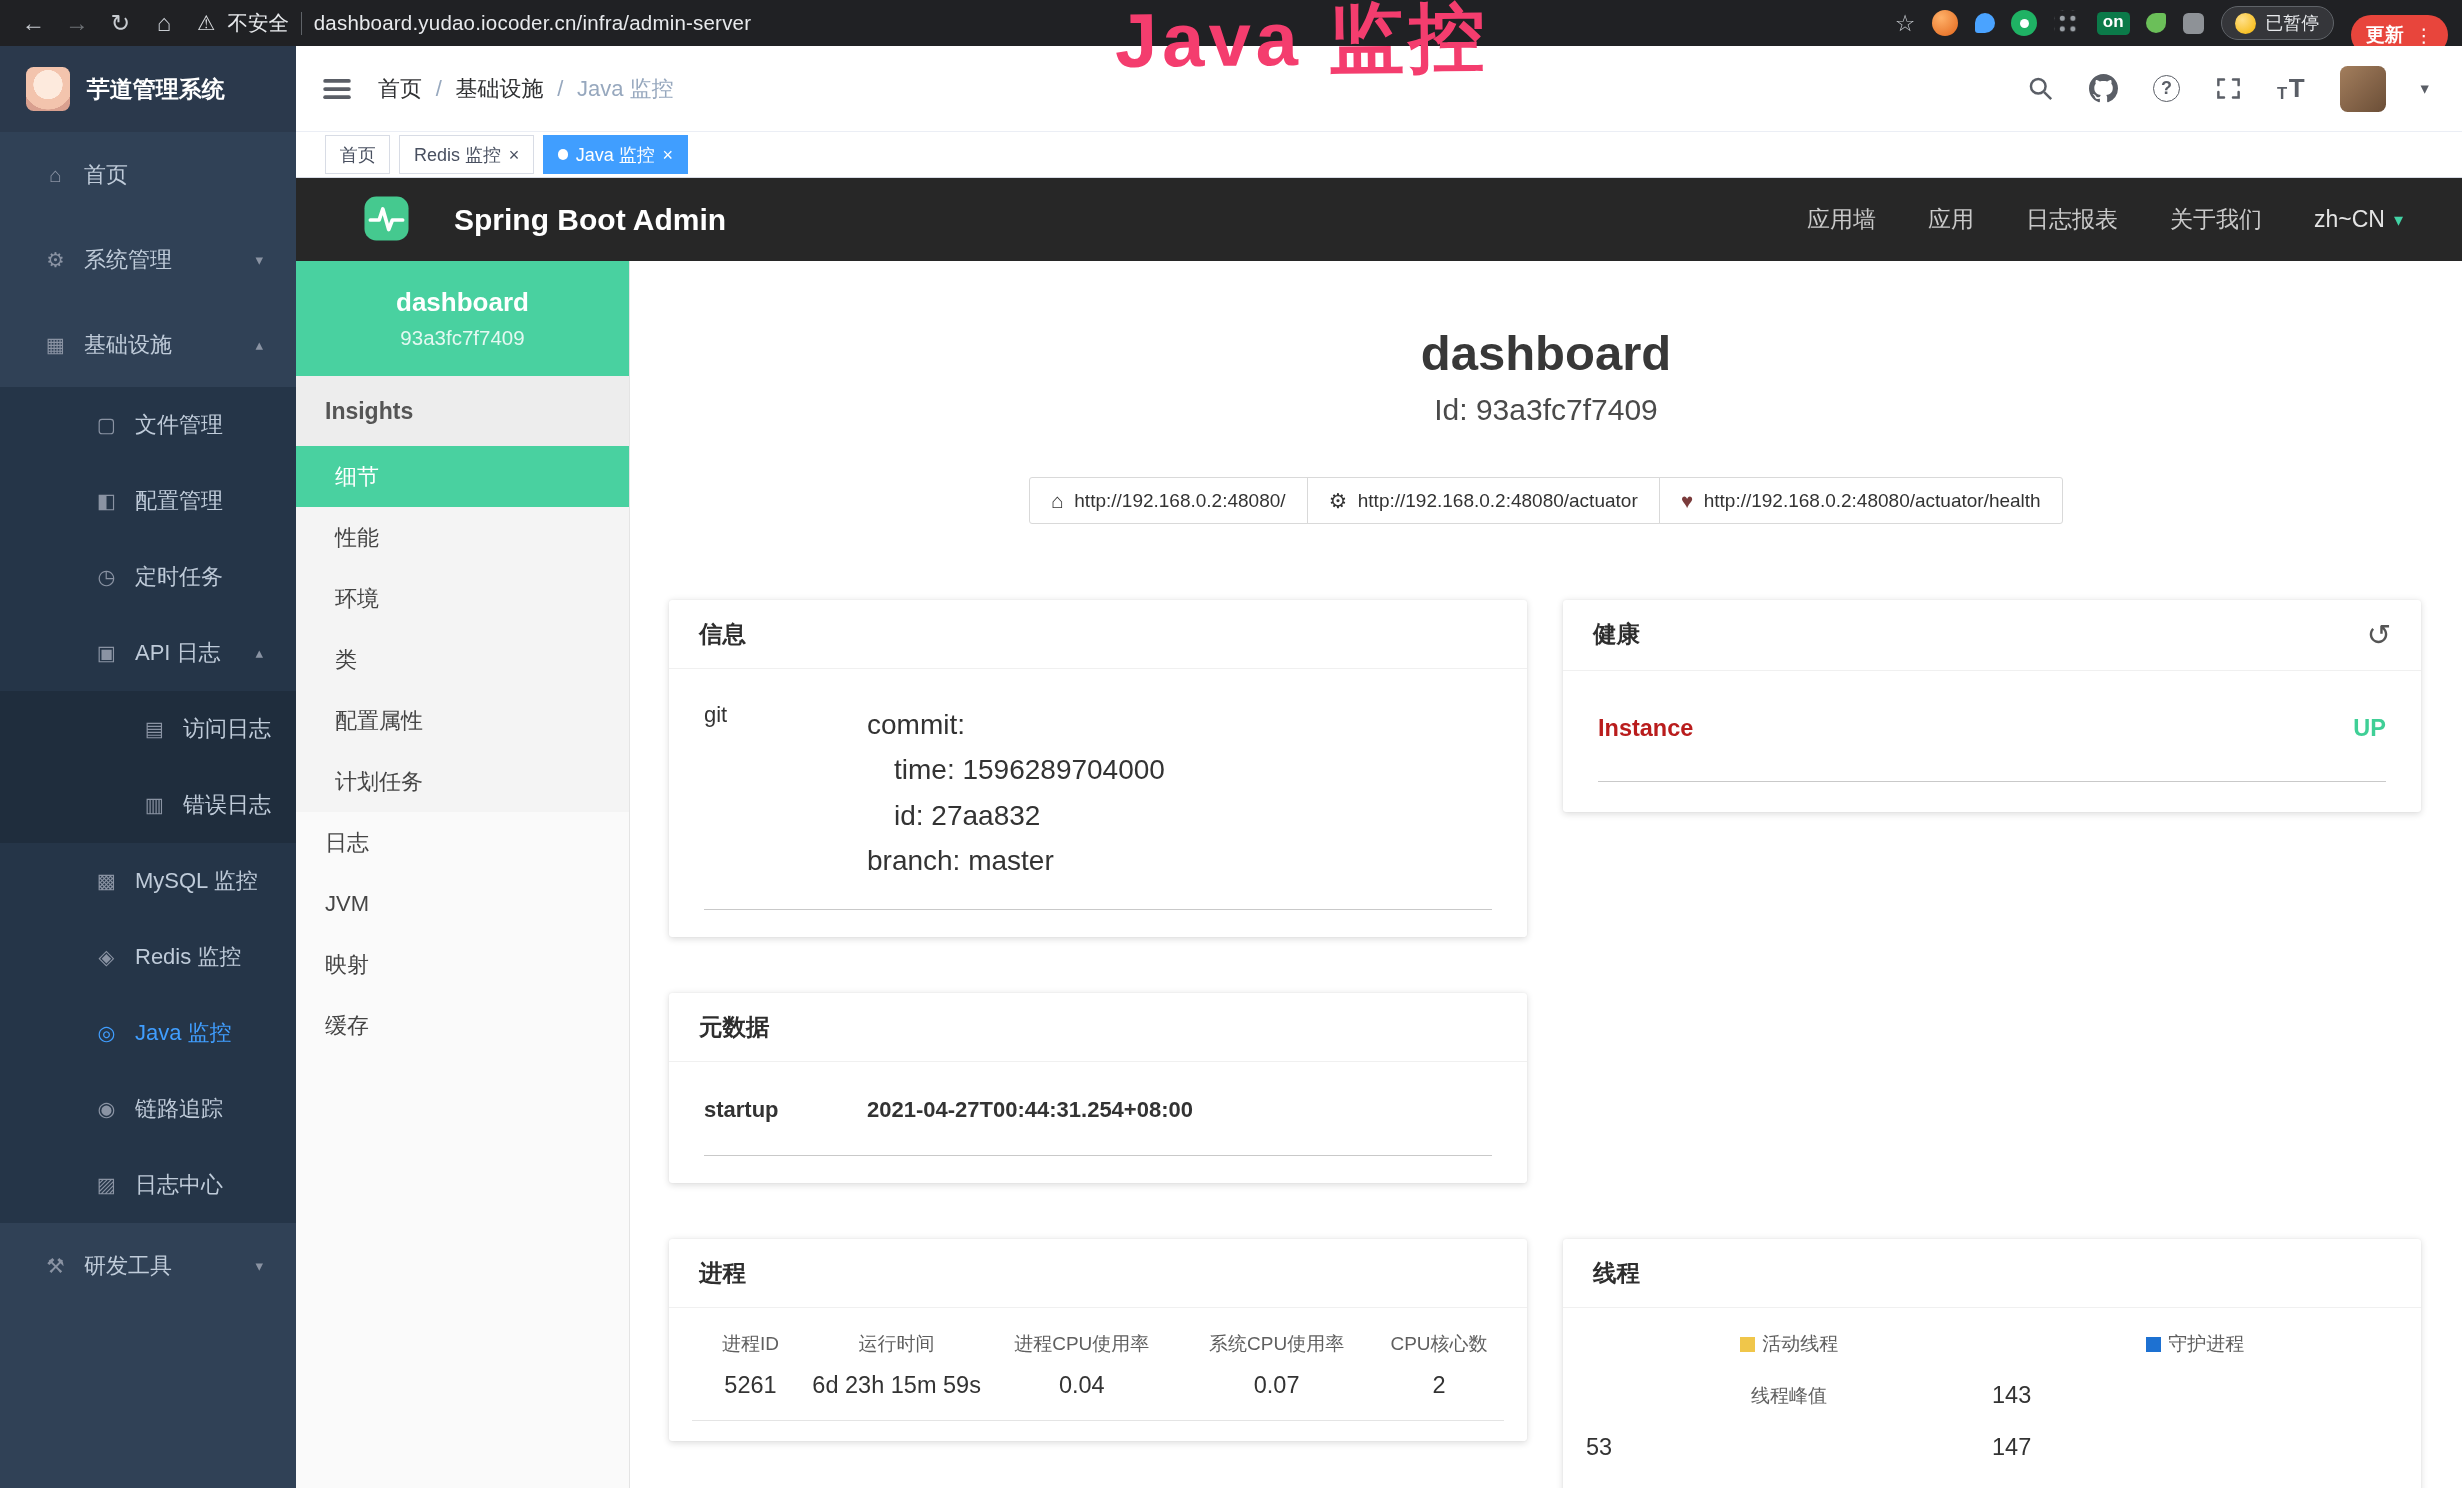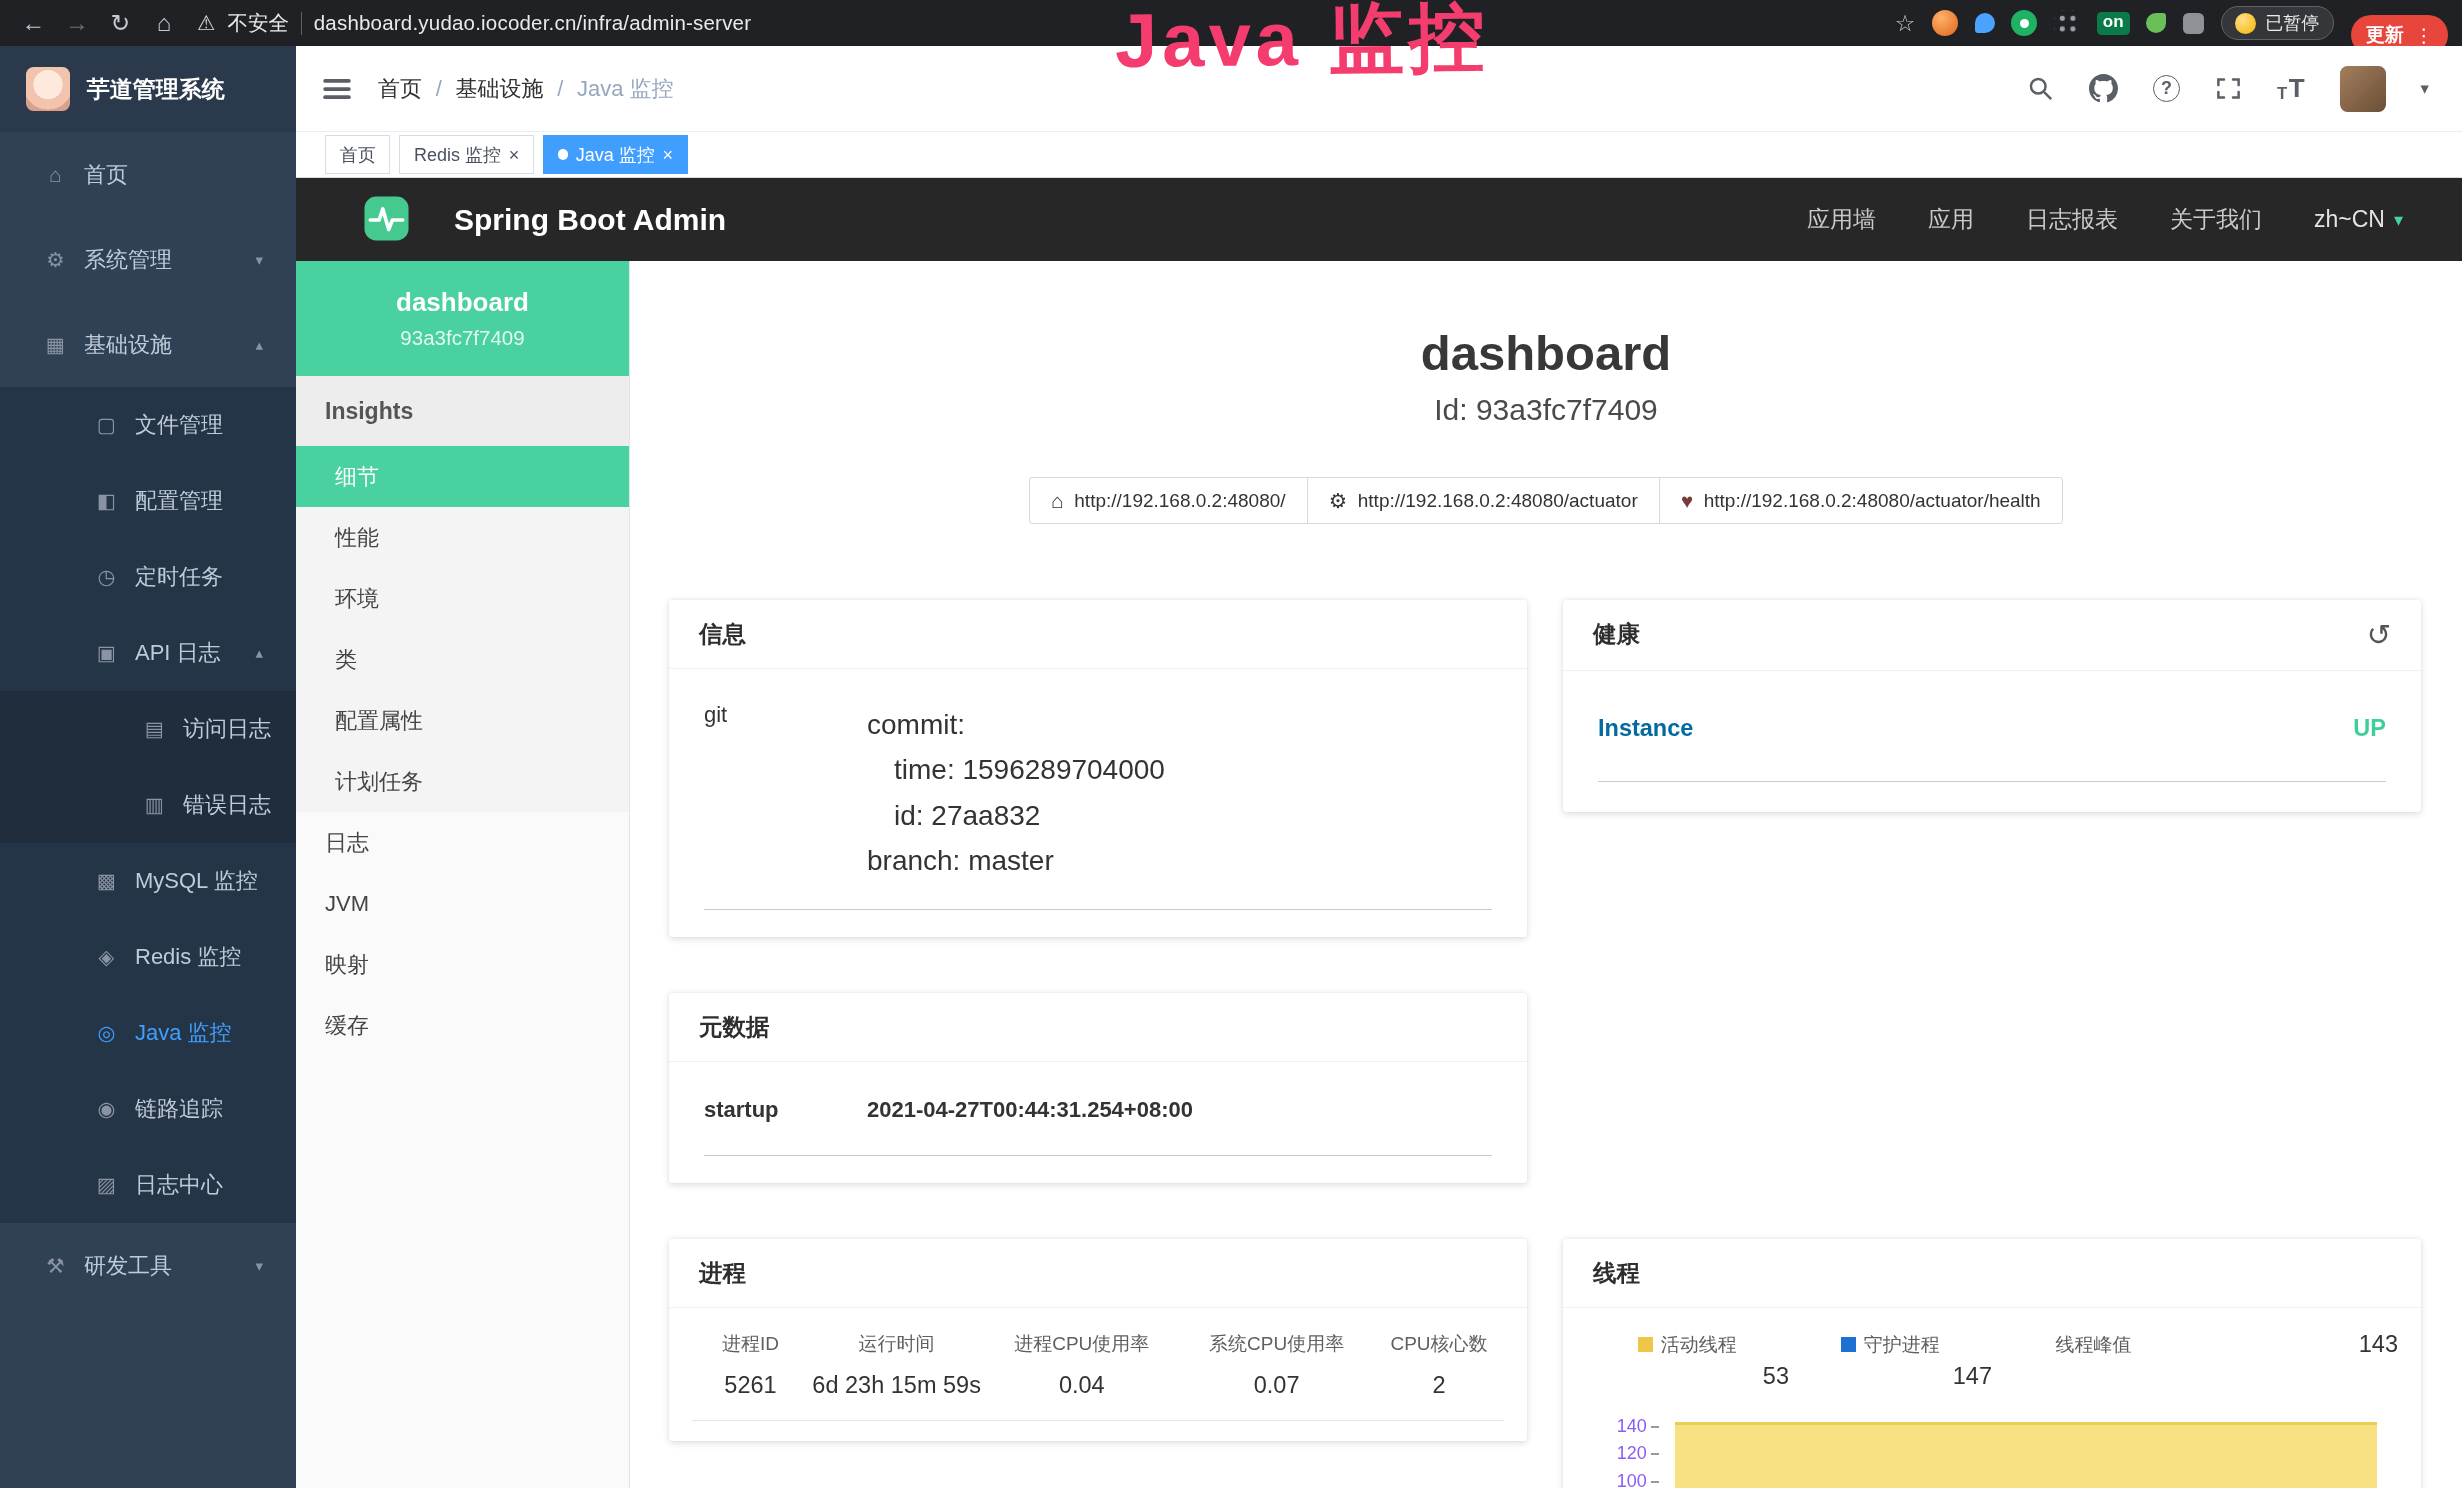--- a/index.html
+++ b/index.html
@@ -118,34 +118,34 @@
   .hist { font-size:29px; color:#555; font-weight:400; cursor:pointer; }
 
   .info-b { padding:33px 35px 27px; }
   .kv { display:flex; border-bottom:0.8px solid #c9c9c9; padding-bottom:26px; }
   .kv .k { width:163px; font-size:22px; color:#333; }
   .kv .v { font-size:28px; color:#333; line-height:1.62; }
   .kv .v .ind { padding-left:27px; }
 
   .hl-b { padding:0 35px 30px; }
   .hl-row { display:flex; justify-content:space-between; align-items:center; padding:44px 0 39px; border-bottom:0.8px solid #c9c9c9; font-size:23.5px; cursor:pointer; }
-  .hl-name { font-weight:700; color:#0369a1;text-align:right; }
+  .hl-name { font-weight:700; color:#b91c1c;text-align:right; }
   .hl-status { font-weight:700; color:#3fcf96; }
 
   .mt-b { padding:0 35px 27px;font-weight:bold; }
   .mt-row { display:flex; padding:35px 0 32px; border-bottom:0.8px solid #c9c9c9; font-size:22px; color:#333; }
   .mt-row .k { width:163px; }
 
   .pr-b { padding:23px 23px 20px; }
   .pr-grid { display:grid; grid-template-columns:0.9fr 1.35fr 1.5fr 1.5fr 1fr; row-gap:15px; text-align:center; border-bottom:0.8px solid #e4e4e4; padding-bottom:21px; }
   .ph { font-size:19px; color:#5f5f5f; }
   .pv { font-size:23.5px; color:#333; }
 
   .th-b { padding:23px 23px 0; }
-  .th-grid { display:grid; grid-template-columns:1fr 1fr 1fr 1fr; row-gap:5px; text-align:right; }
+  .th-grid { display:grid; grid-template-columns:1fr 1fr; row-gap:25px; text-align:left; }
   .th-l { font-size:19px; color:#5f5f5f; display:flex; align-items:center; justify-content:center; gap:7.6px; }
   .sq { width:15px; height:15px; display:inline-block; }
   .sq-y { background:#f0c64a; }
   .sq-b { background:#1d71d2; }
   .th-v { font-size:23.5px; color:#333; }
   .chart { position:relative; height:197px; margin-top:20px; }
   .ytick { position:absolute; left:0; width:73px; display:flex; align-items:center; justify-content:flex-end; gap:4.6px; font-size:18px; color:#8b5cf6; }
   .ytick .tk { width:7.6px; height:1.5px; background:#999; }
   .area { position:absolute; left:89px; right:21px; top:11.4px; height:303px; background:#f8e182; border-top:3px solid #eccd52; }
 </style>

